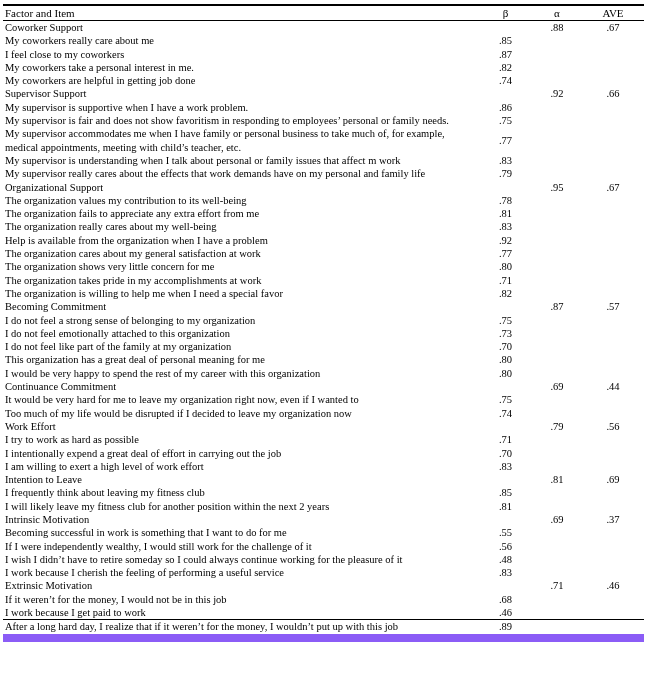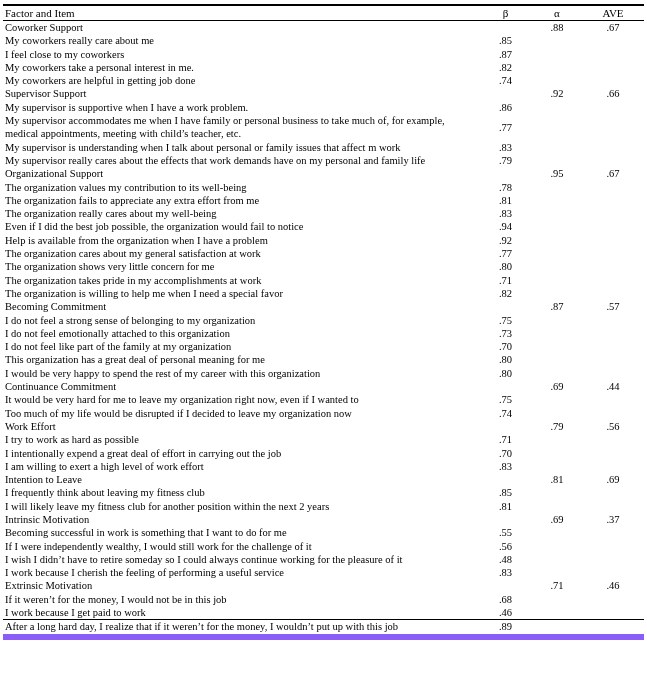--- a/index.html
+++ b/index.html
@@ -11,21 +11,21 @@
   }
   .doc {
     font-family: "Liberation Serif", "DejaVu Serif", serif;
     color: #000;
   }
   table.factor-table {
     border-collapse: collapse;
     table-layout: fixed;
     width: 641px;
     margin: 4px 0 12px 3px;
-    border-bottom: 6px solid #8b5cf6;
+    border-bottom: 8px solid #8b5cf6;
   }
   col.c-item  { width: 476px; }
   col.c-beta  { width: 53px; }
   col.c-alpha { width: 50px; }
   col.c-ave   { width: 62px; }
   thead tr {
     border-top: 2px solid #000;
     border-bottom: 1px solid #000;
   }
   thead th {
@@ -106,20 +106,26 @@
           <td class="cell-num">.92</td>
           <td class="cell-num">.66</td>
         </tr>
         <tr>
           <td class="cell-item">My supervisor is supportive when I have a work problem.</td>
           <td class="cell-num">.86</td>
           <td class="cell-num"></td>
           <td class="cell-num"></td>
         </tr>
         <tr>
+          <td class="cell-item">My supervisor is fair and does not show favoritism in responding to employees’ personal or family needs.</td>
+          <td class="cell-num">.75</td>
+          <td class="cell-num"></td>
+          <td class="cell-num"></td>
+        </tr>
+        <tr>
           <td class="cell-item">My supervisor accommodates me when I have family or personal business to take much of, for example, medical appointments, meeting with child’s teacher, etc.</td>
           <td class="cell-num">.77</td>
           <td class="cell-num"></td>
           <td class="cell-num"></td>
         </tr>
         <tr>
           <td class="cell-item">My supervisor is understanding when I talk about personal or family issues that affect m work</td>
           <td class="cell-num">.83</td>
           <td class="cell-num"></td>
           <td class="cell-num"></td>
@@ -144,26 +150,20 @@
         </tr>
         <tr>
           <td class="cell-item">The organization fails to appreciate any extra effort from me</td>
           <td class="cell-num">.81</td>
           <td class="cell-num"></td>
           <td class="cell-num"></td>
         </tr>
         <tr>
           <td class="cell-item">The organization really cares about my well-being</td>
           <td class="cell-num">.83</td>
-          <td class="cell-num"></td>
-          <td class="cell-num"></td>
-        </tr>
-        <tr>
-          <td class="cell-item">Even if I did the best job possible, the organization would fail to notice</td>
-          <td class="cell-num">.94</td>
           <td class="cell-num"></td>
           <td class="cell-num"></td>
         </tr>
         <tr>
           <td class="cell-item">Help is available from the organization when I have a problem</td>
           <td class="cell-num">.92</td>
           <td class="cell-num"></td>
           <td class="cell-num"></td>
         </tr>
         <tr>

